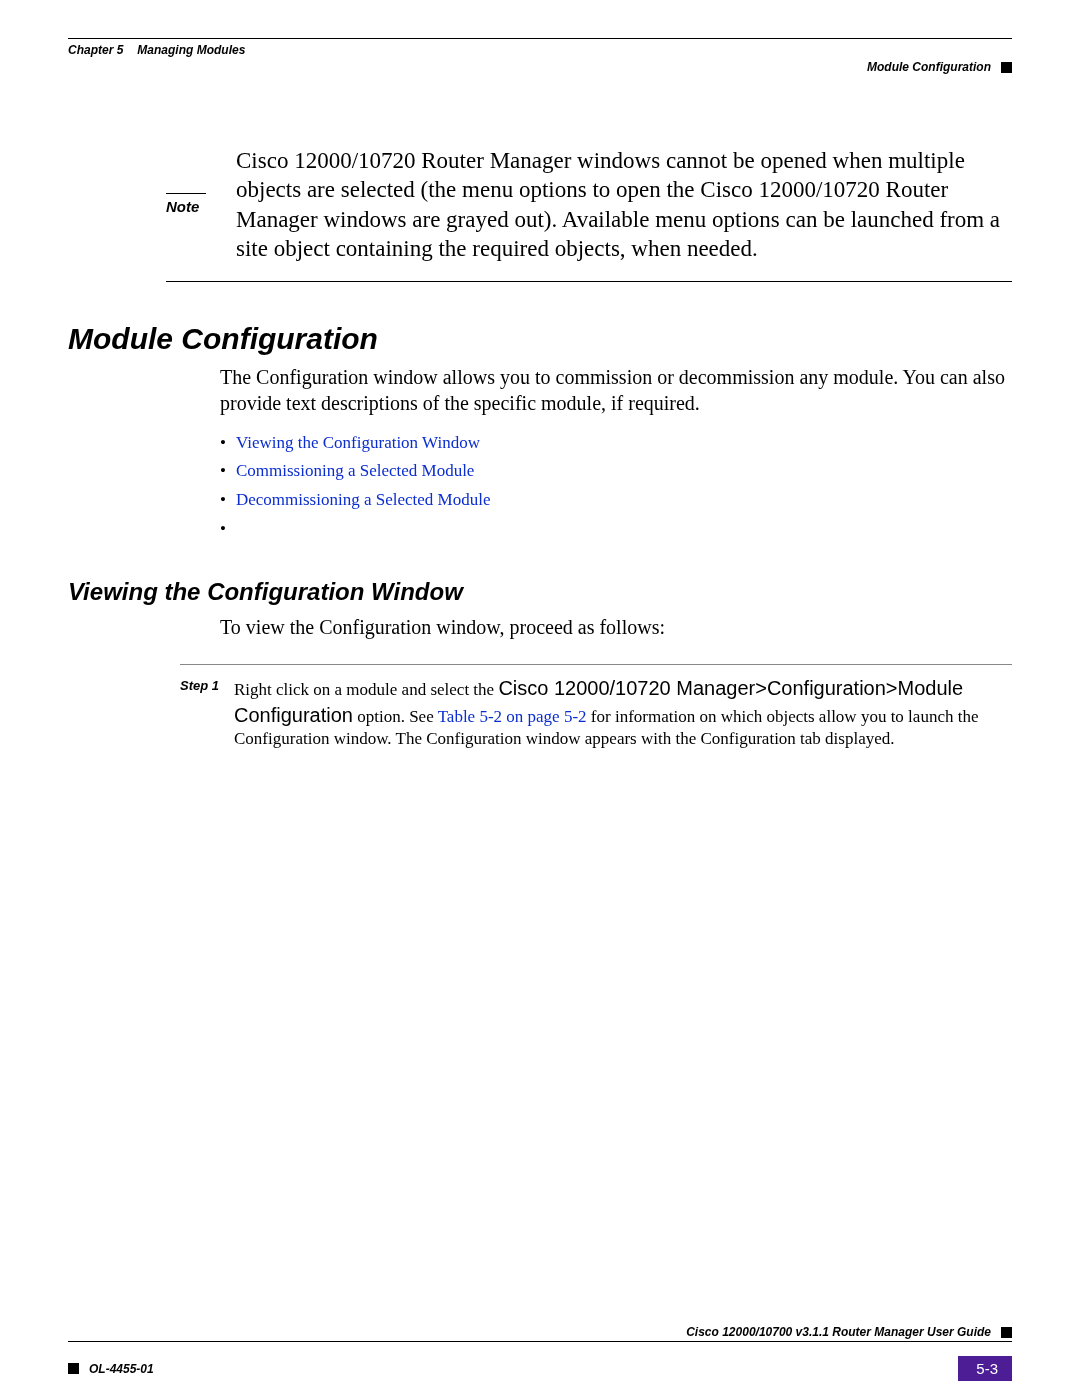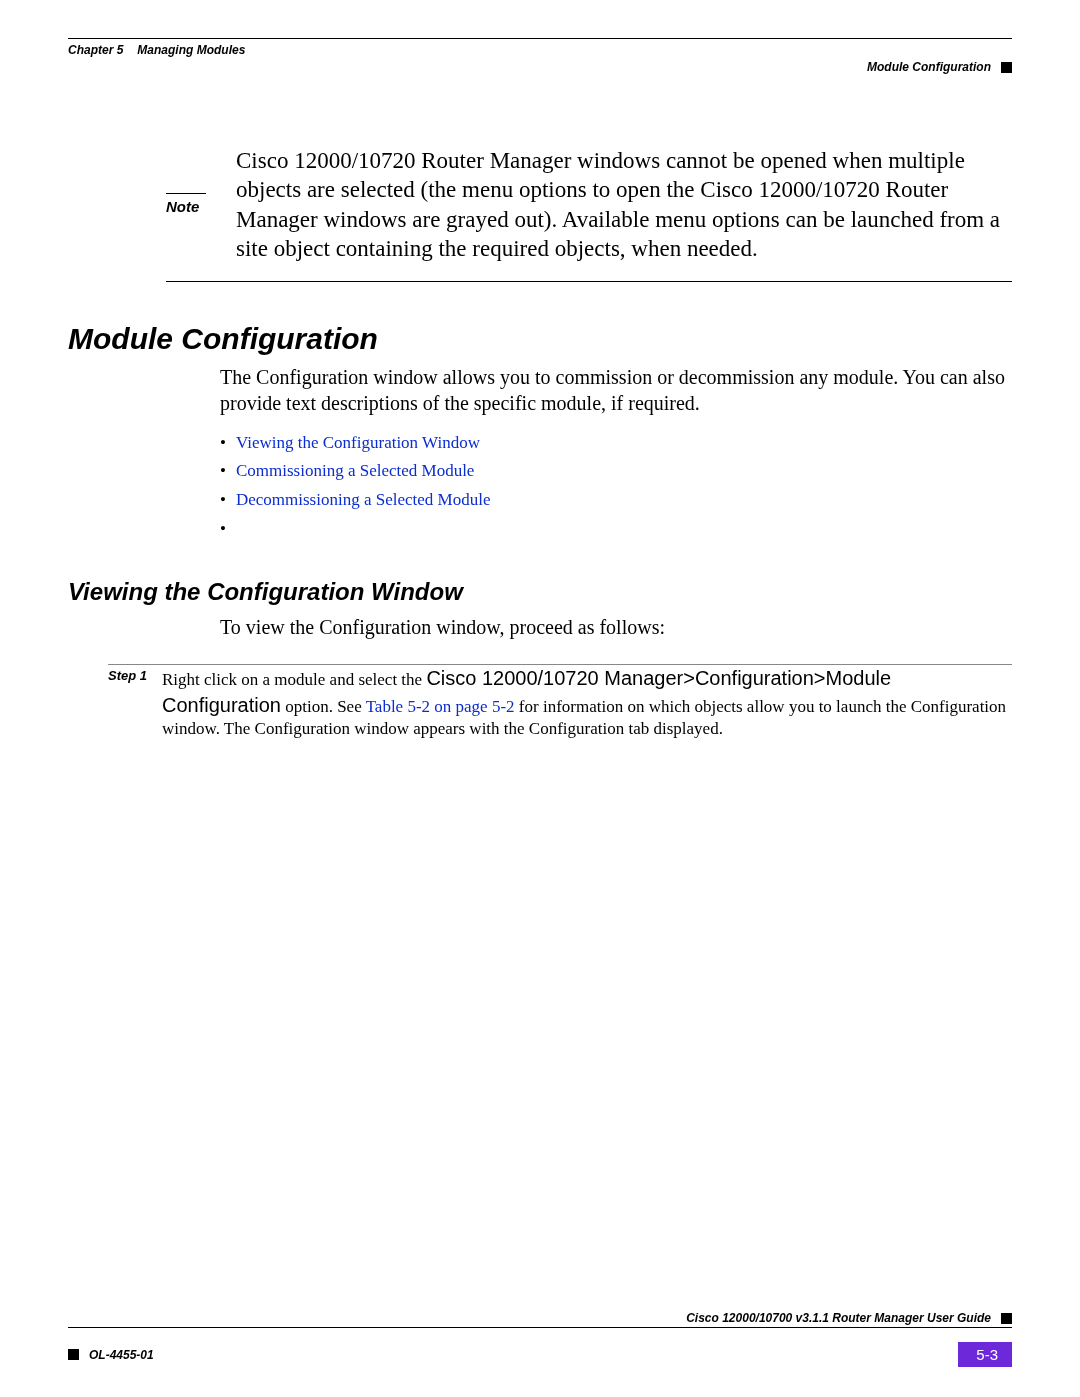--- a/index.html
+++ b/index.html
@@ -107,22 +107,23 @@
     display: flex;
     gap: 10px;
   }
   .bullet-mark {
     flex-shrink: 0;
   }
   .link {
     color: #0b2dcf;
   }
   .step-block {
-    margin-left: 40px;
+    margin-left: 112px;
     border-top: 1px solid #888;
+    padding-top: 10px;
     margin-top: 24px;
   }
   .step-row {
     display: flex;
     gap: 14px;
     align-items: flex-start;
     font-size: 17px;
   }
   .step-label {
     font-family: Arial, Helvetica, sans-serif;
@@ -135,21 +136,21 @@
   }
   .step-text {
     line-height: 1.32;
   }
   .ui-path {
     font-family: Liberation Sans, sans-serif;
     font-size: 20px;
   }
   .footer {
     position: absolute;
-    bottom: 30px;
+    bottom: 16px;
     left: 68px;
     right: 68px;
   }
   .footer-line {
     border-top: 1px solid #000;
   }
   .footer-top-row {
     display: flex;
     justify-content: flex-end;
     align-items: center;
@@ -169,21 +170,21 @@
     margin-top: 14px;
   }
   .footer-left {
     font-weight: bold;
     font-style: italic;
     display: flex;
     align-items: center;
     gap: 10px;
   }
   .page-num {
-    background: #6d28d9;
+    background: #4c1d95;
     color: #fff;
     font-family: Arial, Helvetica, sans-serif;
     font-size: 15px;
     font-weight: normal;
     font-style: normal;
     padding: 4px 14px 4px 18px;
   }
 </style>
 </head>
 <body>

